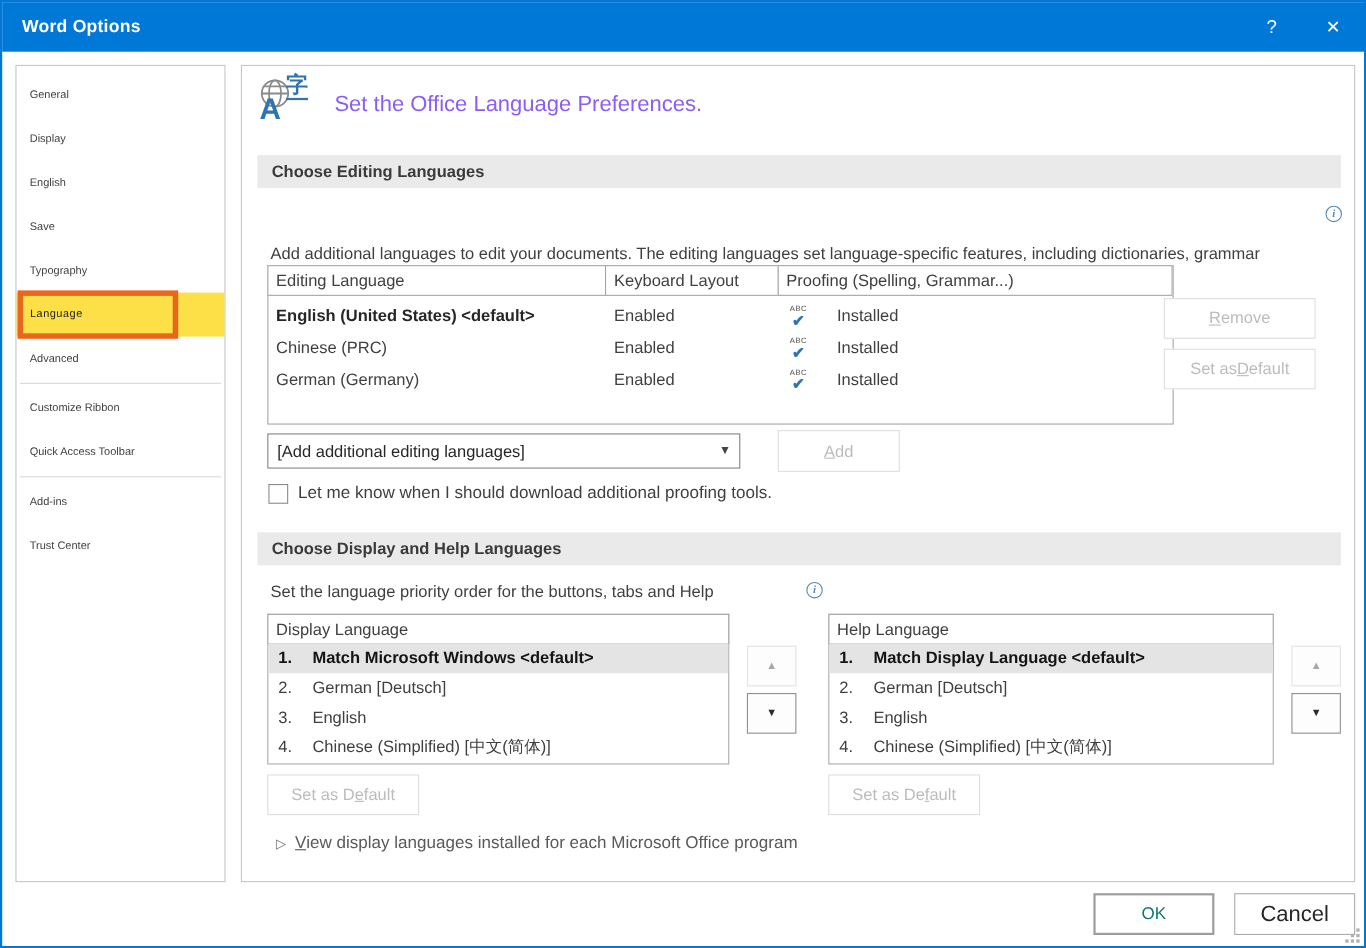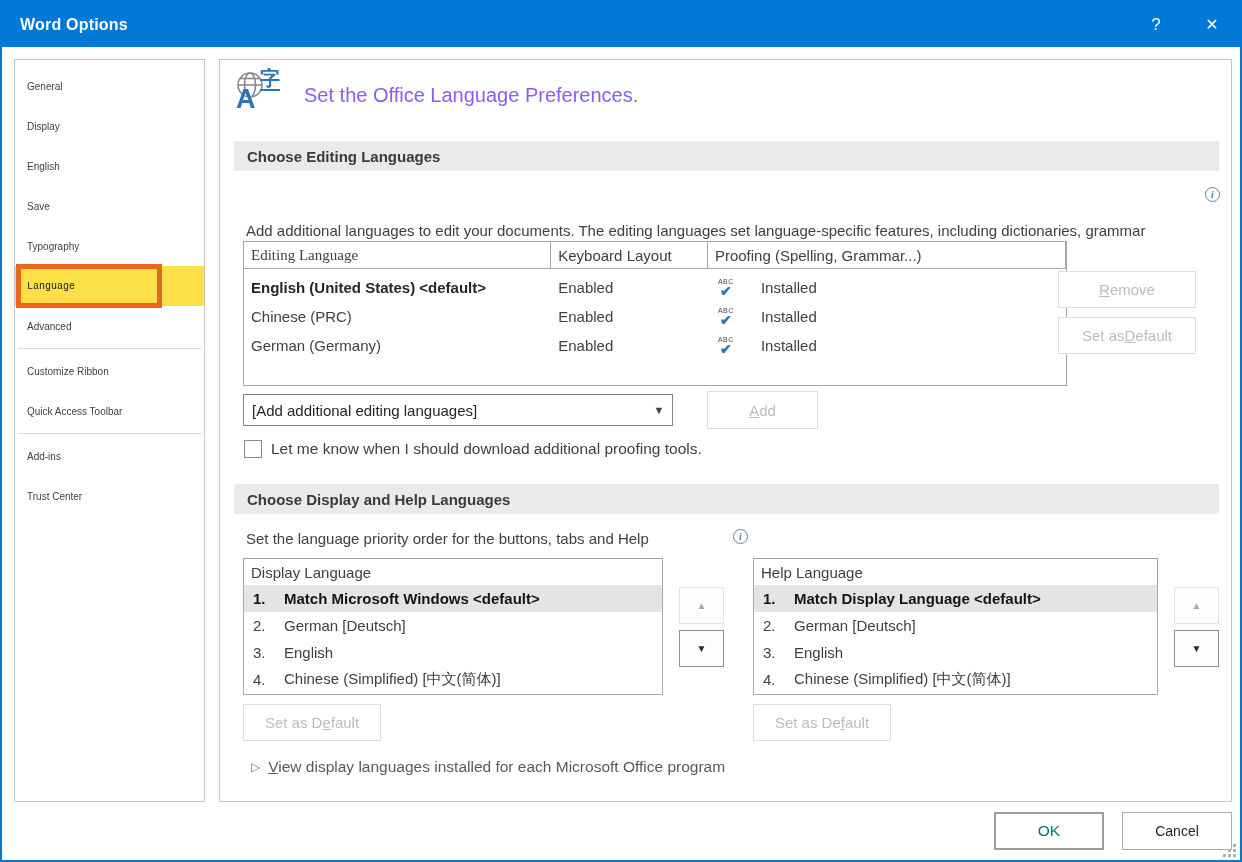--- a/index.html
+++ b/index.html
@@ -78,21 +78,21 @@
   .edit-table {
     position: absolute; left: 23px; top: 181px; width: 824px; height: 145px;
     border: 1px solid #a6a6a6; background: #fff;
   }
   .edit-table .thead { display: flex; height: 27px; }
   .edit-table .th {
     border: 1px solid #a6a6a6; margin: -1px 0 0 -1px; height: 28px;
     font-size: 15px; color: #404040; display: flex; align-items: center; padding-left: 7px;
     background: #fff;
   }
-  .th.c1 { width: 309px; font-family: Liberation Serif, serif; } .th.c2 { width: 158px; } .th.c3 { width: 360px; }
+  .th.c1 { width: 309px; } .th.c2 { width: 158px; } .th.c3 { width: 360px; }
   .edit-table .trow { display: flex; height: 29px; align-items: center; font-size: 15px; color: #3f3f3f; }
   .trow .td1 { width: 308px; padding-left: 7px; }
   .trow .td1.default { font-weight: bold; color: #262626; }
   .trow .td2 { width: 157px; padding-left: 7px; }
   .trow .td3 { width: 359px; padding-left: 7px; display: flex; align-items: center; }
   .abc-check { display: inline-flex; flex-direction: column; align-items: center; width: 22px; margin-right: 24px; }
   .abc-check .abc { font-size: 7px; color: #4a4a4a; line-height: 7px; letter-spacing: .5px; }
   .abc-check .chk { color: #2E75B6; font-size: 14px; font-weight: bold; line-height: 12px; }
 
   
@@ -142,21 +142,21 @@
   .btn-setdef-display { position: absolute; left: 23px; top: 644px; width: 138px; height: 37px; }
   .btn-setdef-help { position: absolute; left: 533px; top: 644px; width: 138px; height: 37px; }
 
   
   .view-link { position: absolute; left: 31px; top: 698px; display: flex; align-items: center; font-size: 15.5px; color: #595959; }
   .view-link .tri { font-size: 12px; color: #777; margin-right: 8px; }
   .view-link .accel { text-decoration: underline; }
 
   
   .btn-ok { position: absolute; left: 992px; top: 810px; width: 110px; height: 38px; border: 2px solid #9d9d9d; color: #0f766e; font-size: 15.5px; }
-  .btn-cancel { position: absolute; left: 1120px; top: 810px; width: 110px; height: 38px; border: 1px solid #ababab; color: #262626; font-size: 14px; }
+  .btn-cancel { position: absolute; left: 1120px; top: 810px; width: 110px; height: 38px; border: 1px solid #ababab; color: #262626; font-size: 20px; }
 
   .resize-grip { position: absolute; right: 4px; bottom: 3px; width: 13px; height: 13px; }
   .resize-grip i { position: absolute; width: 3px; height: 3px; background: #b0b0b0; }
 </style>
 </head>
 <body>
 
 <div class="dialog">
 
   <div class="titlebar">

